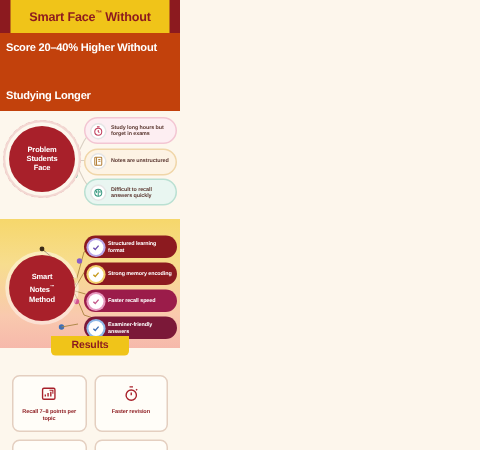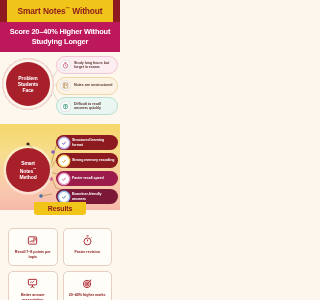--- a/index.html
+++ b/index.html
@@ -24,29 +24,28 @@
   }
   .hdr-band::before { left: 0; }
   .hdr-band::after { right: 0; }
   .hdr-title {
     font-size: 8.4px; font-weight: bold; color: #8c1a1f;
     letter-spacing: -0.1px; white-space: nowrap; z-index: 2;
   }
   .hdr-title sup { font-size: 4.4px; vertical-align: super; }
 
   .hdr-sub {
-    background: #be185d; color: #ffffff;
+    background: #c2410c; color: #ffffff;
     padding: 5px 4px 6px;
-    text-align: center;
   }
   .hdr-sub-line {
     font-size: 7.4px; font-weight: bold; line-height: 9.6px;
     letter-spacing: -0.15px; white-space: nowrap;
   }
-  .hdr-sub-line.l2 { font-size: 7.4px; }
+  .hdr-sub-line.l2 { font-size: 7.4px; margin-top: 22px; }
 
   
   .sec-problem {
     position: relative;
     background: #fdf7ed;
     height: 72px;
     padding: 4px 0 0 0;
   }
   .hub {
     position: absolute; left: 6px; top: 10px;
@@ -170,21 +169,21 @@
     font-size: 3.7px; line-height: 4.8px; color: #8c1a1f;
     font-weight: bold; text-align: center; letter-spacing: -0.05px;
   }
 </style>
 </head>
 <body>
 
 <div class="page">
 
   <div class="hdr-band">
-    <div class="hdr-title"><span>Smart Notes</span><sup>™</sup><span> Without</span></div>
+    <div class="hdr-title"><span>Smart Face</span><sup>™</sup><span> Without</span></div>
   </div>
   <div class="hdr-sub">
     <div class="hdr-sub-line">Score 20–40% Higher Without</div>
     <div class="hdr-sub-line l2">Studying Longer</div>
   </div>
 
   <div class="sec-problem">
     <svg class="connectors" viewBox="0 0 120 72">
       <path d="M50 32 L56 20 L62 11" stroke="#d8cfc2" stroke-width="0.7" fill="none"></path>
       <path d="M50 33 L57 33" stroke="#d8cfc2" stroke-width="0.7" fill="none"></path>

